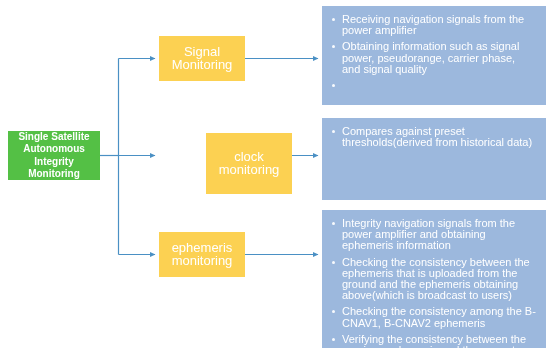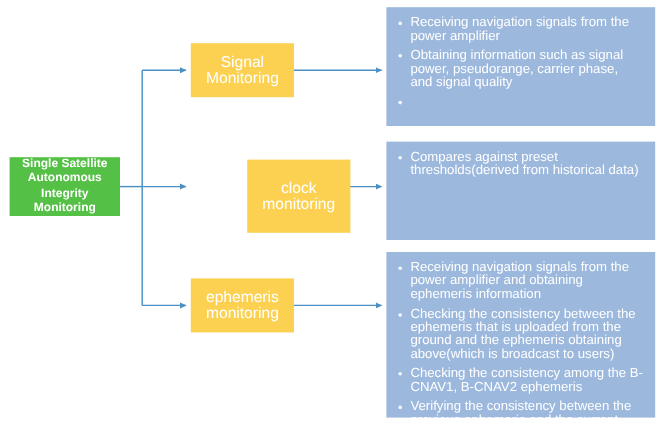--- a/index.html
+++ b/index.html
@@ -190,21 +190,21 @@
         <span class="bullet-dot"></span>
         <span>Compares against preset thresholds(derived from historical data)</span>
       </li>
     </ul>
   </div>
 
   <div class="panel-detail" id="detail-2">
     <ul class="bullet-list">
       <li class="bullet-item">
         <span class="bullet-dot"></span>
-        <span>Receiving navigation signals from the power amplifier and  obtaining ephemeris information</span>
+        <span>Integrity navigation signals from the power amplifier and  obtaining ephemeris information</span>
       </li>
       <li class="bullet-item">
         <span class="bullet-dot"></span>
         <span> Checking the consistency between the ephemeris that is uploaded from the ground and the ephemeris obtaining above(which is broadcast to users)</span>
       </li>
       <li class="bullet-item">
         <span class="bullet-dot"></span>
         <span> Checking the consistency among the B-CNAV1, B-CNAV2 ephemeris</span>
       </li>
       <li class="bullet-item">

